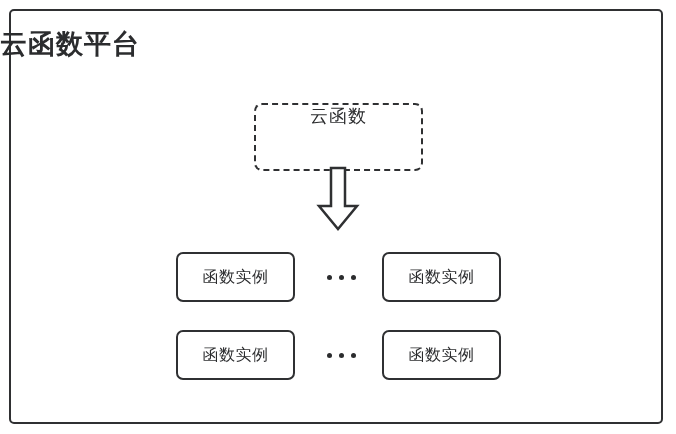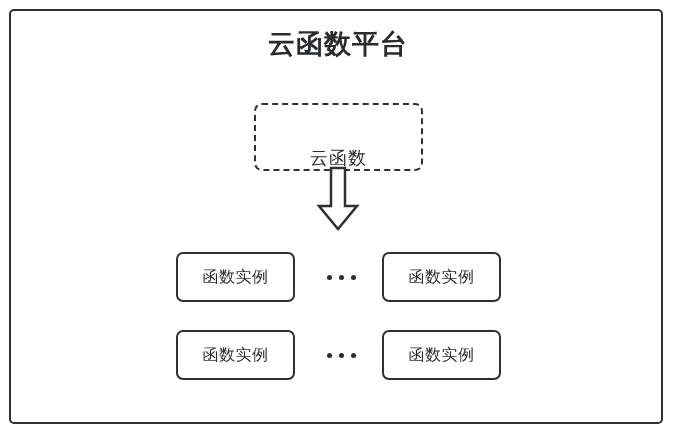--- a/index.html
+++ b/index.html
@@ -30,41 +30,40 @@
     border: 2px solid #2f3032;
     border-radius: 5px;
     background: #ffffff;
   }
   
   .platform-title {
     position: absolute;
     left: 0;
     top: 27px;
     width: 676px;
-    text-align: center;
     font-size: 27px;
     font-weight: bold;
     color: #2b2c2e;
     letter-spacing: 1px;
     line-height: 34px;
     white-space: nowrap;
   }
   
   .cloud-func-box {
     position: absolute;
     left: 254px;
     top: 103px;
     width: 169px;
     height: 68px;
     box-sizing: border-box;
     border: 2.5px dashed #2f3032;
     border-radius: 8px;
     background: #ffffff;
     display: flex;
-    align-items: flex-end;
+    align-items: flex-start;
     justify-content: center;
   }
   .cloud-func-label {
     font-size: 18px;
     color: #2b2c2e;
     letter-spacing: 1px;
     line-height: 22px;
     white-space: nowrap;
   }
   

